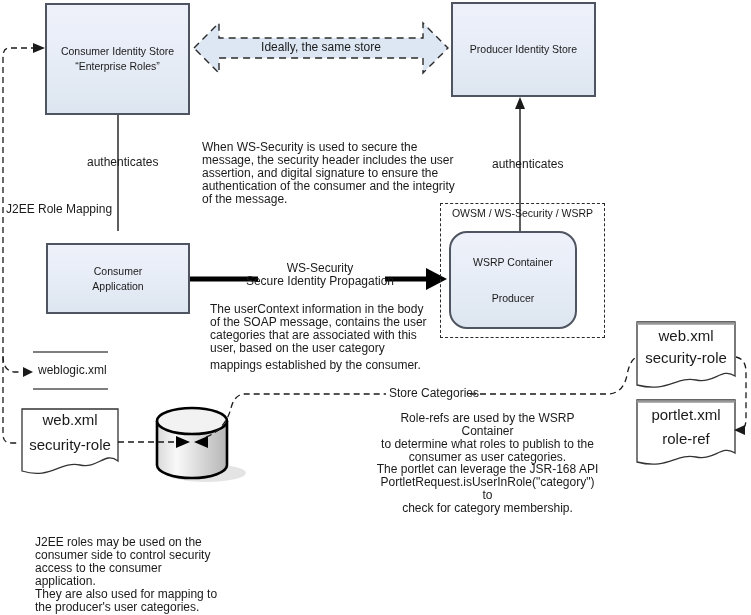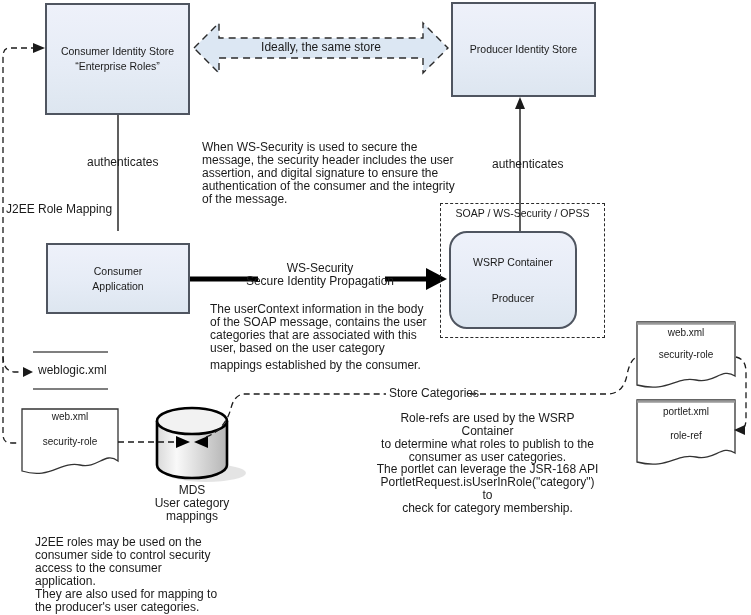--- a/index.html
+++ b/index.html
@@ -21,21 +21,21 @@
   }
   .dashed-group .group-label{
     position:absolute;left:0;right:0;top:3px;text-align:center;
     font-size:10.5px;line-height:13px;
   }
   .txt{
     position:absolute;z-index:3;font-size:12px;line-height:13px;white-space:pre-line;
   }
   .center{text-align:center;}
   .right{text-align:center;}
-  .doc-title{position:absolute;z-index:3;font-size:10px;text-align:center;}
+  .doc-title{position:absolute;z-index:3;font-size:15px;text-align:center;}
 </style>
 </head>
 <body>
 
 <div id="canvas">
 
   <svg id="connector-layer" width="751" height="615" viewBox="0 0 751 615">
     <defs>
       <linearGradient id="cylGrad" x1="0" y1="0" x2="1" y2="0">
         <stop offset="0" stop-color="#d9d9d9"></stop>
@@ -82,21 +82,21 @@
     <line x1="637" y1="323.5" x2="735" y2="323.5" stroke="#999" stroke-width="2.5"></line>
 
     <path d="M637,400 H735 V453 C722,444 714,461 696,457 C676,453 668,470 637,462 Z" fill="#ffffff" stroke="#333" stroke-width="1.3"></path>
     <line x1="637" y1="401.5" x2="735" y2="401.5" stroke="#999" stroke-width="2.5"></line>
 
     <path d="M 736 357 C 744 359 746 365 746 372 V 419 C 746 426 744 430 739 430" fill="none" stroke="#1a1a1a" stroke-width="1.3" stroke-dasharray="6,4"></path>
     <polygon points="734,430 745,425 745,435" fill="#1a1a1a"></polygon>
   </svg>
 
   <div class="dashed-group" style="left:440px;top:203px;width:165px;height:135px;">
-    <div class="group-label">SOAP / WS-Security / OPSS</div>
+    <div class="group-label">OWSM / WS-Security / WSRP</div>
   </div>
 
   <div class="node" style="left:45px;top:3px;width:145px;height:112px;">
     <span>Consumer Identity Store
 “Enterprise Roles”</span>
   </div>
 
   <div class="node" style="left:451px;top:2px;width:145px;height:95px;">
     <span>Producer Identity Store</span>
   </div>
@@ -120,23 +120,20 @@
 
   <div class="txt" style="left:6px;top:203px;">J2EE Role Mapping</div>
 
   <div class="txt center" style="left:245px;top:262px;width:150px;">WS-Security
 Secure Identity Propagation</div>
 
   <div class="txt" style="left:389px;top:387px;">Store Categories</div>
 
   <div class="txt" style="left:38px;top:364px;">weblogic.xml</div>
 
-  <div class="txt center" style="left:147px;top:484px;width:90px;">MDS
-User category
-mappings</div>
 
   <div class="doc-title" style="left:22px;top:411px;width:96px;">web.xml</div>
   <div class="doc-title" style="left:22px;top:436px;width:96px;">security-role</div>
 
   <div class="doc-title" style="left:637px;top:327px;width:98px;">web.xml</div>
   <div class="doc-title" style="left:637px;top:349px;width:98px;">security-role</div>
 
   <div class="doc-title" style="left:637px;top:406px;width:98px;">portlet.xml</div>
   <div class="doc-title" style="left:637px;top:430px;width:98px;">role-ref</div>
 

